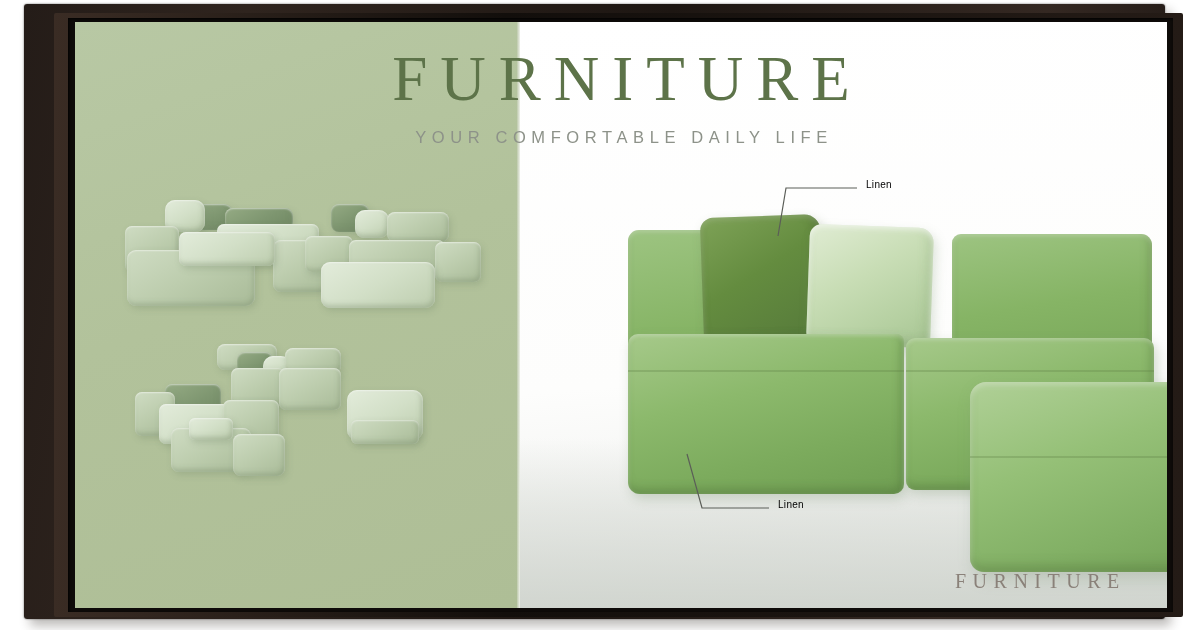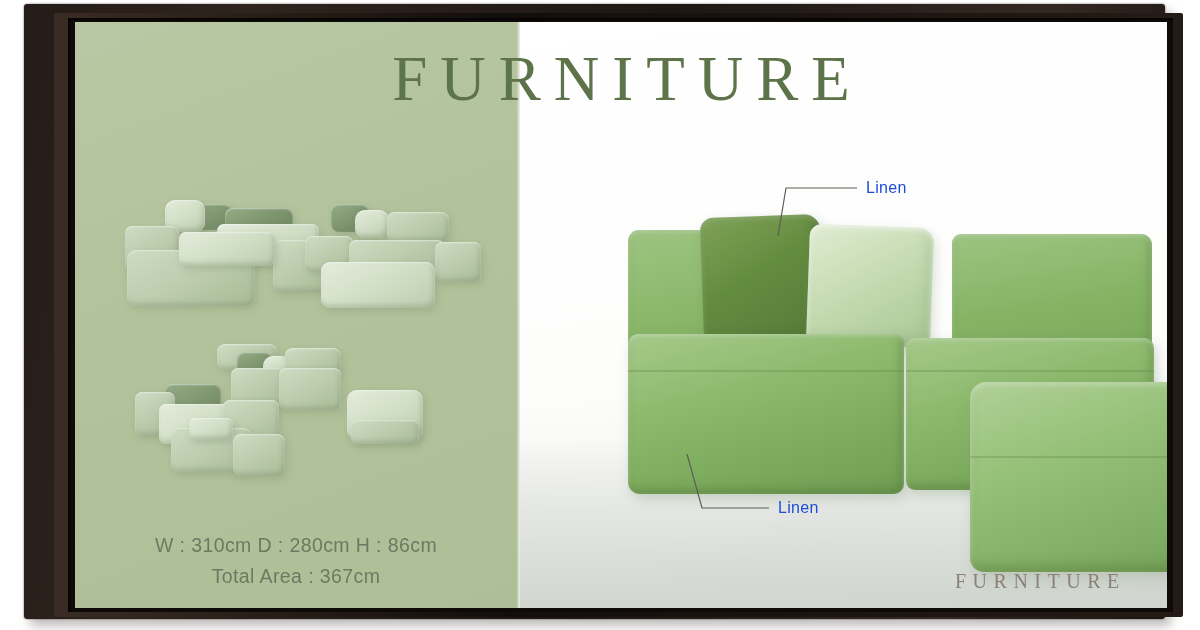--- a/index.html
+++ b/index.html
@@ -168,22 +168,22 @@
     transform: rotate(2deg);
   }
   .seam {
     position: absolute;
     background: rgba(95,128,70,.30);
   }
 
   
   .callout-label {
     position: absolute;
-    font-size: 16px;
-    color: #1d4ed8;
+    font-size: 10px;
+    color: #000000;
     letter-spacing: .3px;
     white-space: nowrap;
   }
   .callout-svg { position: absolute; left: 0; top: 0; overflow: visible; }
 
   
   #brand-mark {
     position: absolute;
     left: 880px; top: 548px;
     font-family: "Liberation Serif", serif;
@@ -239,20 +239,21 @@
 
         <polyline points="612,432 627,486 694,486" fill="none" stroke="#5b5e58" stroke-width="1.2"></polyline>
       </svg>
 
       <div class="callout-label" style="left:791px; top:157px;">Linen</div>
 
       <div class="callout-label" style="left:703px; top:477px;">Linen</div>
 
       <div id="headline-block">
         <div id="poster-title">FURNITURE</div>
+        <div id="poster-subtitle">YOUR COMFORTABLE DAILY LIFE</div>
       </div>
 
       <div class="thumb-group" style="left:46px; top:176px; width:200px; height:116px;">
         <div class="piece accent" style="left:68px; top:6px; width:44px; height:26px; border-radius:9px;"></div>
         <div class="piece pale pillow" style="left:44px; top:2px; width:40px; height:32px;"></div>
         <div class="piece accent" style="left:104px; top:10px; width:68px; height:22px; border-radius:8px;"></div>
         <div class="piece pale" style="left:96px; top:26px; width:102px; height:40px;"></div>
         <div class="piece" style="left:152px; top:42px; width:56px; height:52px; border-radius:8px;"></div>
         <div class="piece" style="left:4px; top:28px; width:54px; height:46px;"></div>
         <div class="piece" style="left:6px; top:52px; width:128px; height:56px; border-radius:9px;"></div>
@@ -283,23 +284,19 @@
         <div class="piece" style="left:36px; top:84px; width:80px; height:44px; border-radius:8px;"></div>
         <div class="piece pale" style="left:54px; top:74px; width:44px; height:22px; border-radius:6px;"></div>
         <div class="piece" style="left:98px; top:90px; width:52px; height:42px; border-radius:8px;"></div>
       </div>
 
       <div class="thumb-group" style="left:272px; top:368px; width:80px; height:62px;">
         <div class="piece pale" style="left:0; top:0; width:76px; height:50px; border-radius:10px;"></div>
         <div class="piece" style="left:4px; top:30px; width:68px; height:24px; border-radius:6px;"></div>
       </div>
 
-      <div id="dimension-block">
-        <div class="dim-line">W : 310cm D : 280cm H : 86cm</div>
-        <div class="dim-line">Total Area : 367cm</div>
-      </div>
 
       <div id="brand-mark">FURNITURE</div>
 
     </div>
   </div>
 
 </div>
 
 </body></html>

